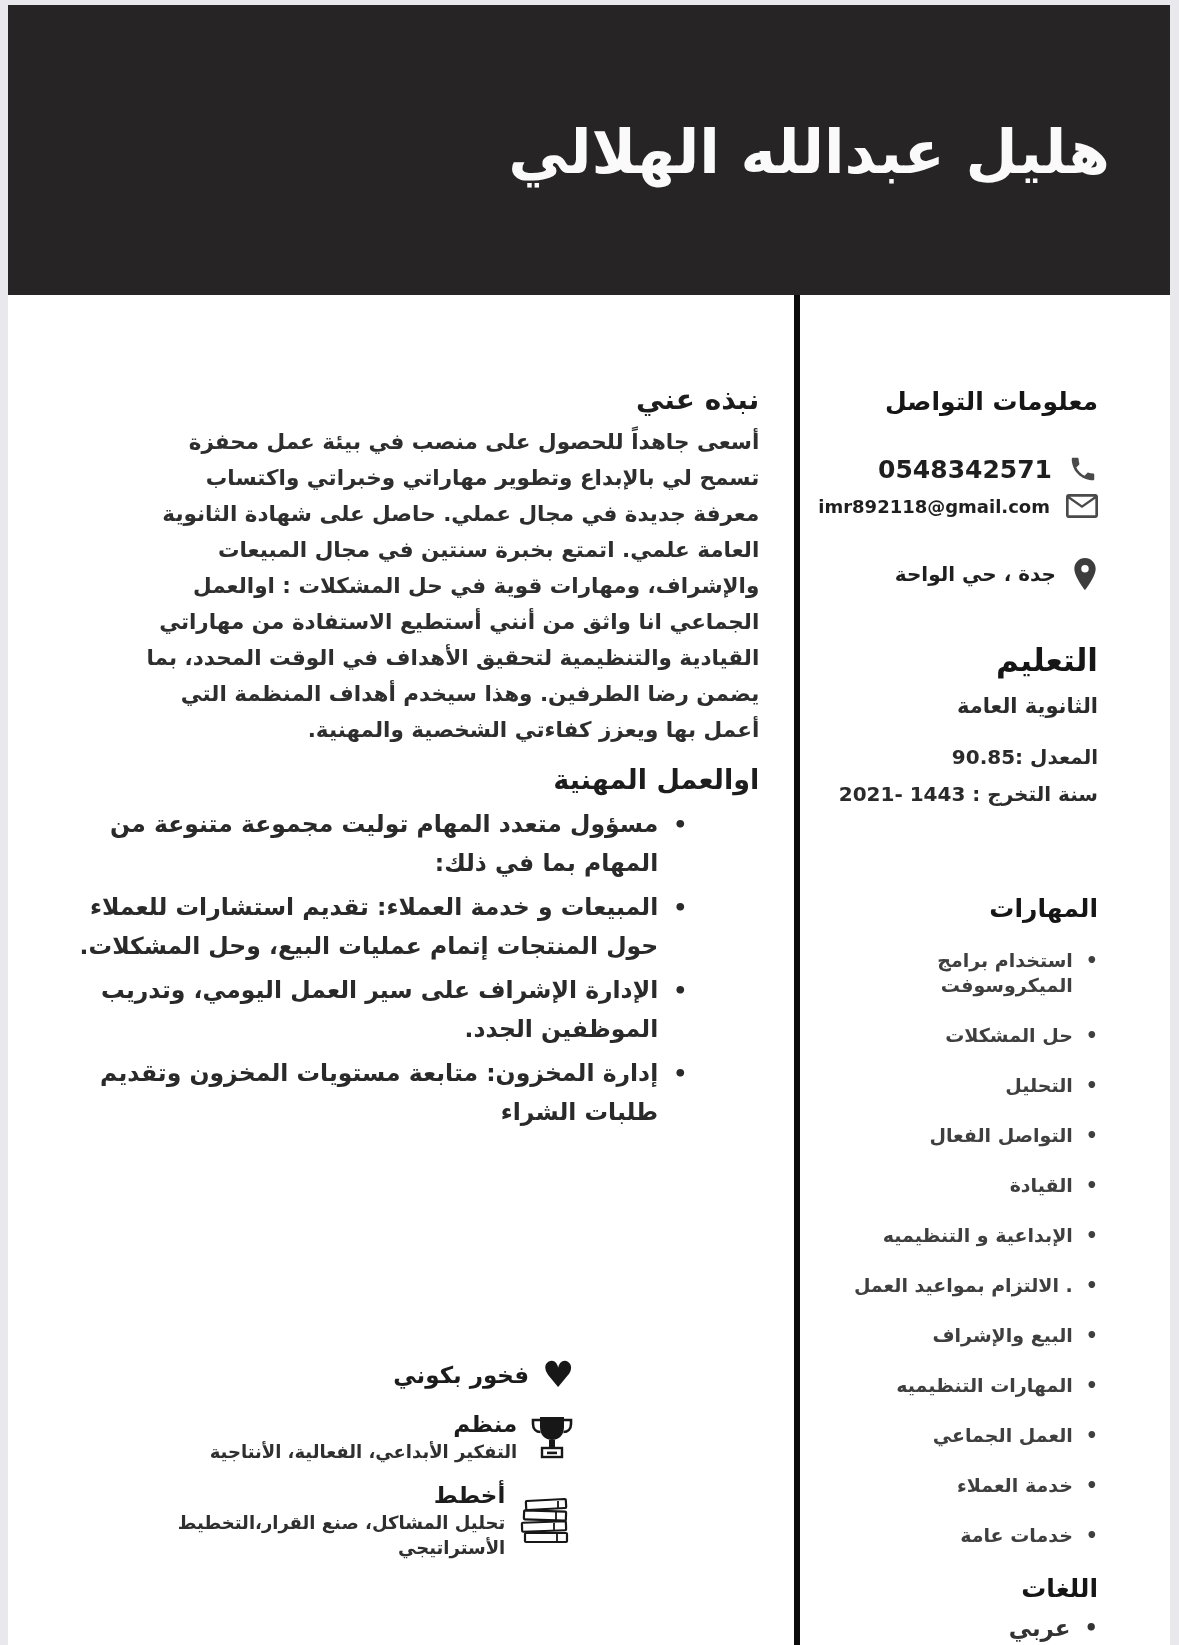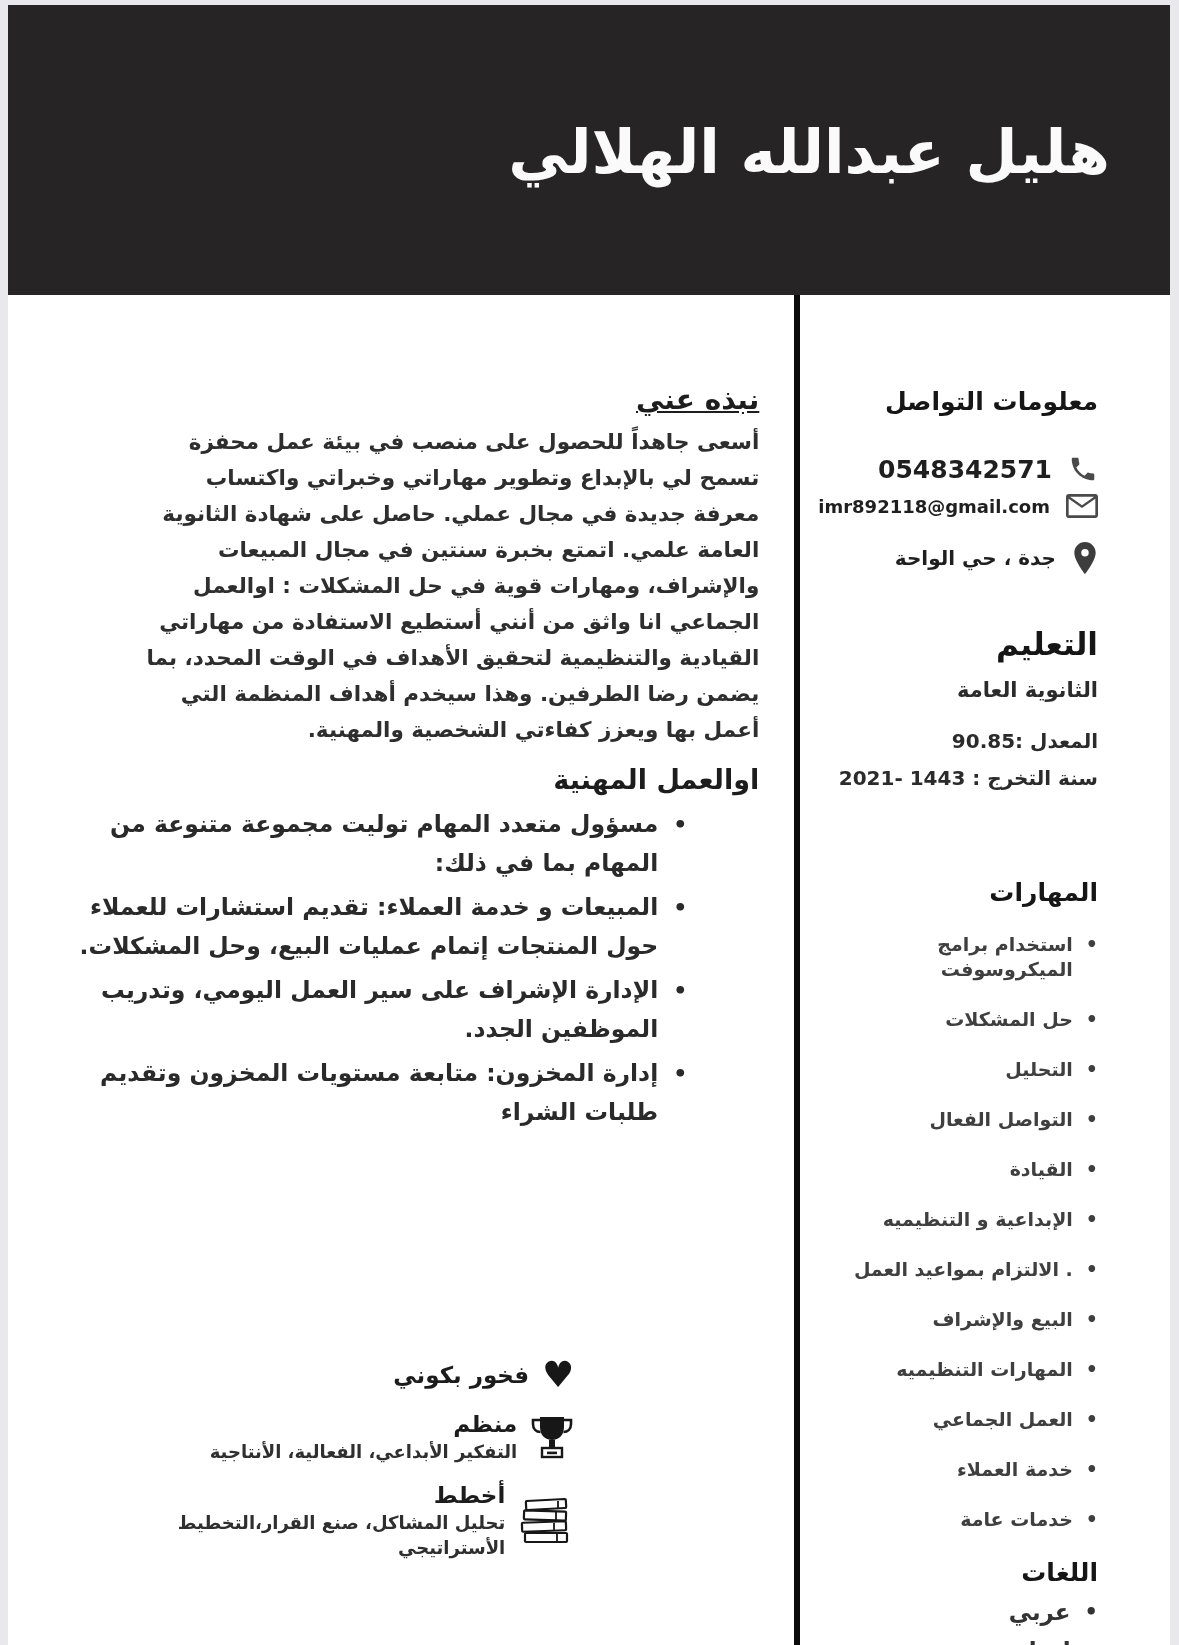--- a/index.html
+++ b/index.html
@@ -16,41 +16,41 @@
   .hero h1{color:var(--name);font-size:60px;font-weight:700;text-align:center;padding-top:112px;padding-left:440px;letter-spacing:1px;}
   
   .bodycols{flex:1 1 auto;display:flex;direction:rtl;min-height:0;}
   
   .sidebar{flex:0 0 364px;border-left:6px solid var(--divider);padding:0 72px 20px 18px;color:var(--text);}
   .sb-title{font-weight:700;font-size:25px;color:#161616;}
   .sb-title.contact{margin-top:92px;}
   .c-row{display:flex;align-items:center;gap:16px;}
   .c-row.phone{margin-top:38px;}
   .c-row.email{margin-top:10px;}
-  .c-row.loc{margin-top:24px;}
+  .c-row.loc{margin-top:40px;}
   .c-icon{flex:0 0 auto;display:inline-flex;}
   .c-val{font-weight:700;color:#1f1f1f;}
   .c-val.phone{font-size:25px;}
   .c-val.email{font-size:18px;}
   .c-val.loc{font-size:20px;}
   .sb-title.edu{margin-top:52px;font-size:31px;}
   .edu-line{font-weight:700;}
   .edu-school{margin-top:16px;font-size:21px;}
   .edu-gpa{margin-top:27px;font-size:20px;}
   .edu-grad{margin-top:13px;font-size:20px;}
   .sb-title.skills{margin-top:88px;}
   .skill-row{display:flex;align-items:flex-start;gap:13px;margin-top:25px;color:var(--muted);font-weight:700;font-size:19px;line-height:25px;}
   .skill-row .dot{font-size:19px;line-height:25px;}
   .sb-title.langs{margin-top:26px;}
   .lang-row{display:flex;align-items:center;gap:14px;margin-top:12px;color:#333;font-weight:700;font-size:23px;line-height:26px;}
   .lang-row .dot{font-size:21px;}
   
   .main{flex:1 1 auto;padding:0 35px 0 40px;color:var(--text);}
   .m-title{font-weight:700;font-size:28px;color:#1d1d1d;}
-  .about-title{margin-top:88px;text-decoration:underline;}
+  .about-title{margin-top:88px;}
   .about-body{margin-top:8px;width:625px;font-size:21.5px;line-height:36px;font-weight:700;color:#2e2e2e;text-align:right;}
   .exp-title{margin-top:16px;font-size:27px;}
   .job-title{margin-top:102px;font-weight:700;font-size:25px;color:#1d1d1d;}
   .bullets{margin-top:10px;padding-right:72px;}
   .b-row{display:flex;align-items:flex-start;gap:15px;margin-bottom:5px;font-weight:700;font-size:23.5px;line-height:39px;color:#2a2a2a;}
   .b-row .dot{font-size:22px;line-height:39px;}
   
   .traits{margin-top:225px;margin-right:185px;width:420px;}
   .trait{display:flex;align-items:center;justify-content:flex-start;gap:13px;margin-bottom:16px;}
   .t-icon{flex:0 0 auto;display:inline-flex;align-items:center;justify-content:center;}

